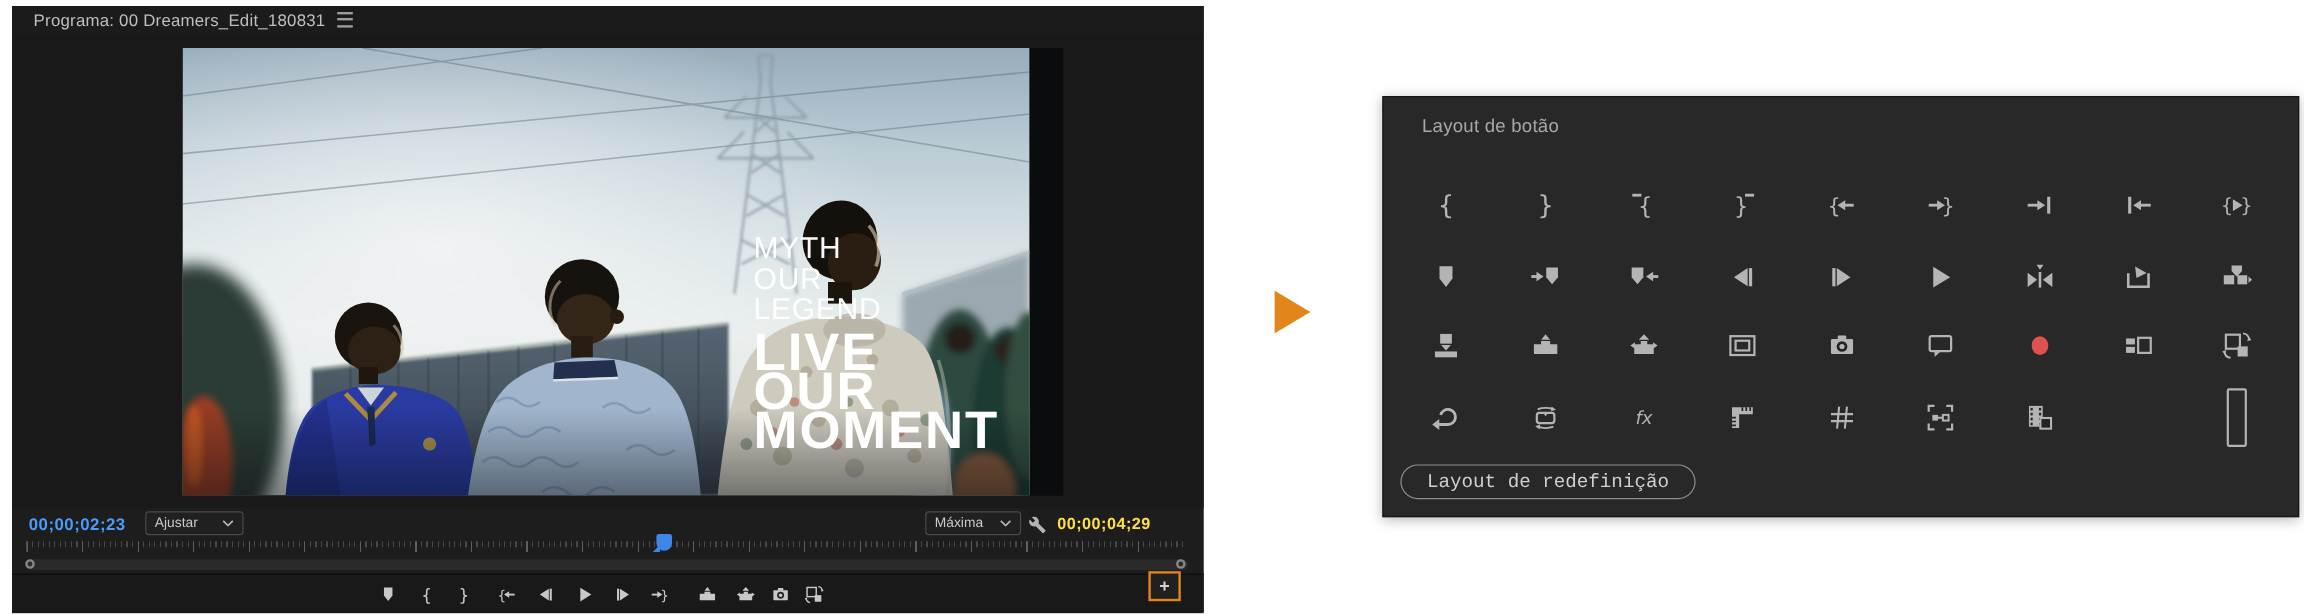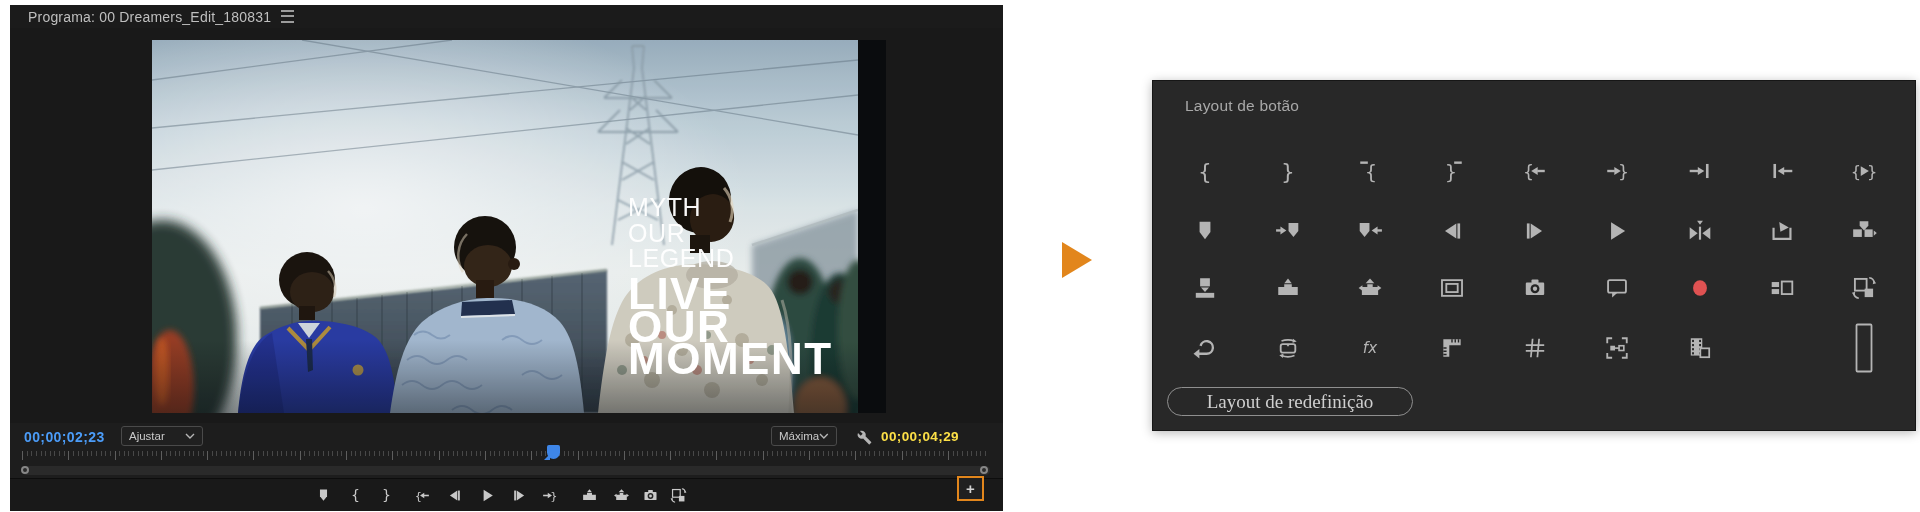--- a/index.html
+++ b/index.html
@@ -20,21 +20,21 @@
   .vo .r{font-size:25px;line-height:25.7px;font-weight:400;letter-spacing:.6px;opacity:.97;}
   .vo .b{font-size:44px;line-height:32.6px;font-weight:700;letter-spacing:1.5px;}
   .vo .b.first{margin-top:6px;}
 
   
   .tc-row{position:absolute;left:0;right:0;top:419px;height:26px;}
   .tc{position:absolute;left:14px;top:5px;font-size:14px;font-weight:700;letter-spacing:.4px;color:#4b9cf8;}
   .dur{position:absolute;left:871px;top:5px;font-size:13.5px;font-weight:700;letter-spacing:.4px;color:#fde047;}
   .dd{position:absolute;top:2px;height:20px;background:#202020;border:1px solid #4a4a4a;border-radius:3px;display:flex;align-items:center;justify-content:space-between;box-sizing:border-box;padding:0 7px;color:#c9c9c9;font-size:11.5px;}
   .dd-fit{left:111px;width:82px;}
-  .dd-res{left:761px;width:66px;}
+  .dd-res{left:761px;width:80px;}
   .dd svg{color:#b5b5b5;}
   .wrench-btn{position:absolute;left:845px;top:4px;width:18px;height:18px;display:flex;align-items:center;justify-content:center;color:#c4c4c4;}
 
   
   .ruler{position:absolute;left:12px;top:446px;width:968px;height:12px;
     background-image:
       repeating-linear-gradient(90deg,#5e5e5e 0 1px,transparent 1px 46.3px),
       repeating-linear-gradient(90deg,#484848 0 1px,transparent 1px 4.63px);
     background-size:100% 9px,100% 5px;background-repeat:no-repeat;background-position:top left,top left;}
   .playhead{position:absolute;left:537px;top:440px;width:13px;height:14px;background:#3e86e8;border-radius:2px 2px 7px 7px;}
@@ -52,21 +52,21 @@
   
   .flow-arrow{position:absolute;left:1062px;top:242px;width:30px;height:36px;}
 
   
   .dialog{position:absolute;left:1152px;top:80px;width:764px;height:351px;background:#282828;border:1px solid #161616;box-shadow:0 2px 10px rgba(0,0,0,.28);box-sizing:border-box;}
   .dlg-title{position:absolute;left:32px;top:16px;font-size:15.5px;color:#a8a8a8;letter-spacing:.2px;}
   .grid-row{position:absolute;left:11px;width:742px;height:44px;display:flex;}
   .gr1{top:68px;} .gr2{top:128px;} .gr3{top:185px;} .gr4{top:245px;}
   .cell{width:82.4px;height:44px;display:flex;align-items:center;justify-content:center;flex:none;}
   svg.ic{fill:currentColor;color:#b4b4b4;display:block;}
-  .pill{position:absolute;top:306px;height:29px;border:1.5px solid #8f8f8f;border-radius:15px;background:transparent;color:#cfcfcf;font-size:19px;display:flex;align-items:center;justify-content:center;box-sizing:border-box;font-family:Liberation Serif, serif;}
+  .pill{position:absolute;top:306px;height:29px;border:1.5px solid #8f8f8f;border-radius:15px;background:transparent;color:#cfcfcf;font-size:16px;display:flex;align-items:center;justify-content:center;box-sizing:border-box;font-family:Liberation Mono, monospace;}
   .pill-reset{left:14px;width:246px;}
   .pill-cancel{left:434px;width:147px;}
   .pill-ok{left:604px;width:143px;}
 </style>
 </head>
 <body>
 
 <svg style="position:absolute;width:0;height:0" aria-hidden="true">
   <defs>
     <symbol id="i-mark-in" viewBox="0 0 24 24">

